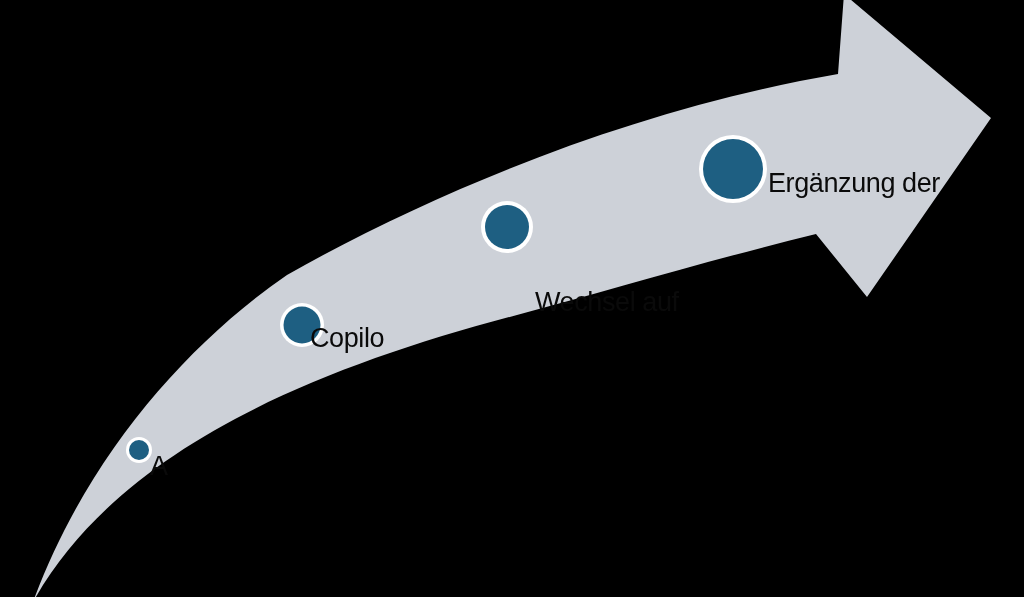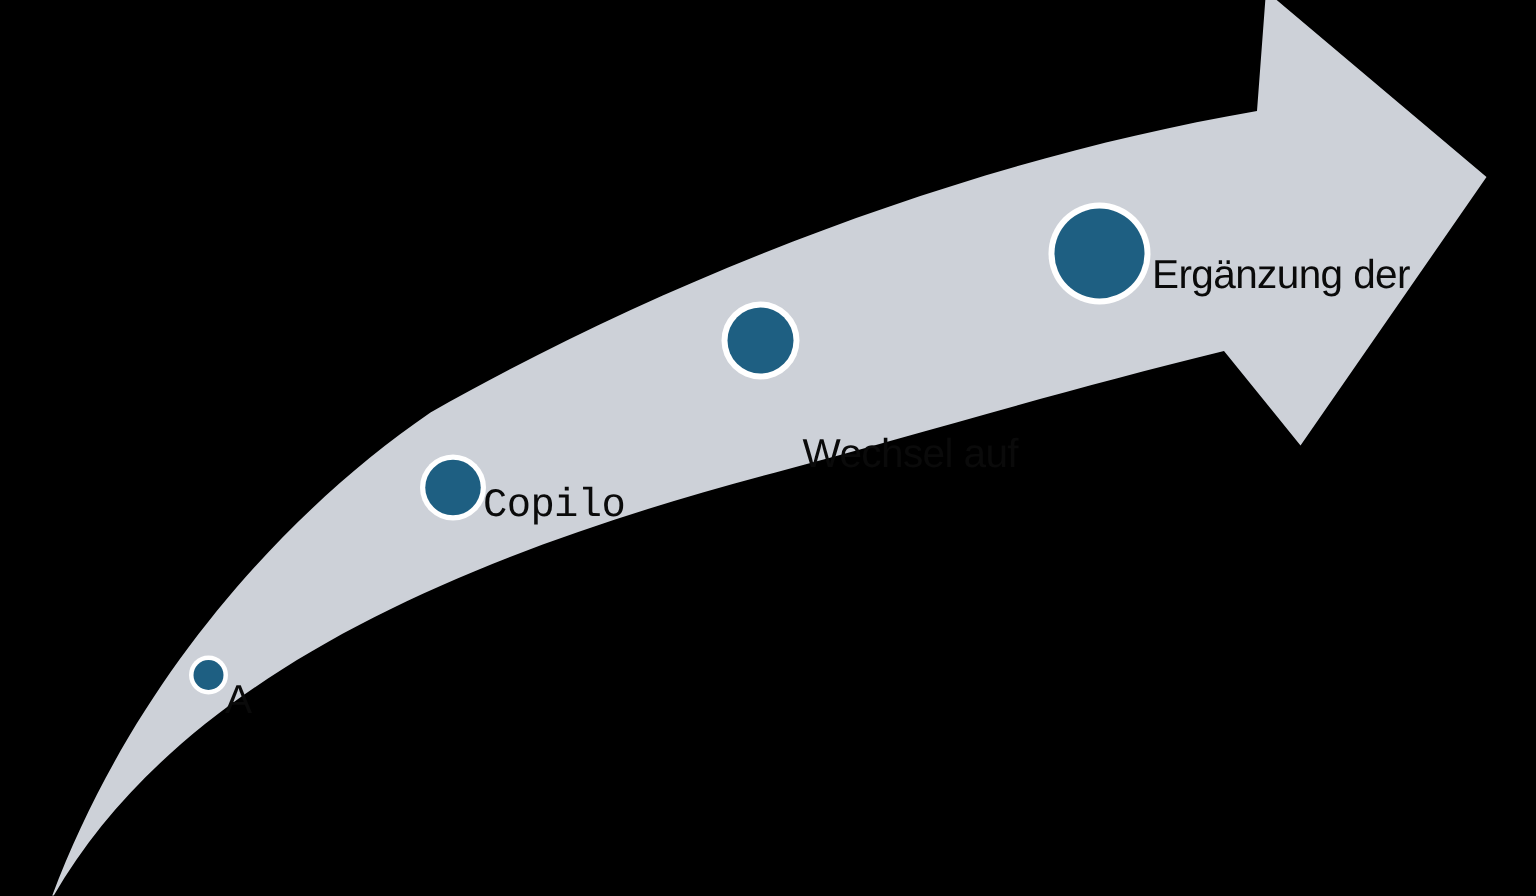--- a/index.html
+++ b/index.html
@@ -35,21 +35,21 @@
     font-size: 27px;
     line-height: 29px;
     letter-spacing: -0.4px;
     white-space: nowrap;
     font-weight: 400;
   }
   .label span { display: block; }
   #label-4 { line-height: 30px; }
 
   #label-1 { left: 150px; top: 452px; }
-  #label-2 { left: 322px; top: 324px; font-family: Liberation Mono, monospace; }
+  #label-2 { left: 310px; top: 324px; }
   #label-3 { left: 535px; top: 244px; margin-top: 44px; }
   #label-4 { left: 768px; top: 168px; }
 </style>
 </head>
 <body>
 
 <div class="stage">
 
   <svg class="arrow-svg" viewBox="0 0 1024 597" aria-hidden="true">
 

